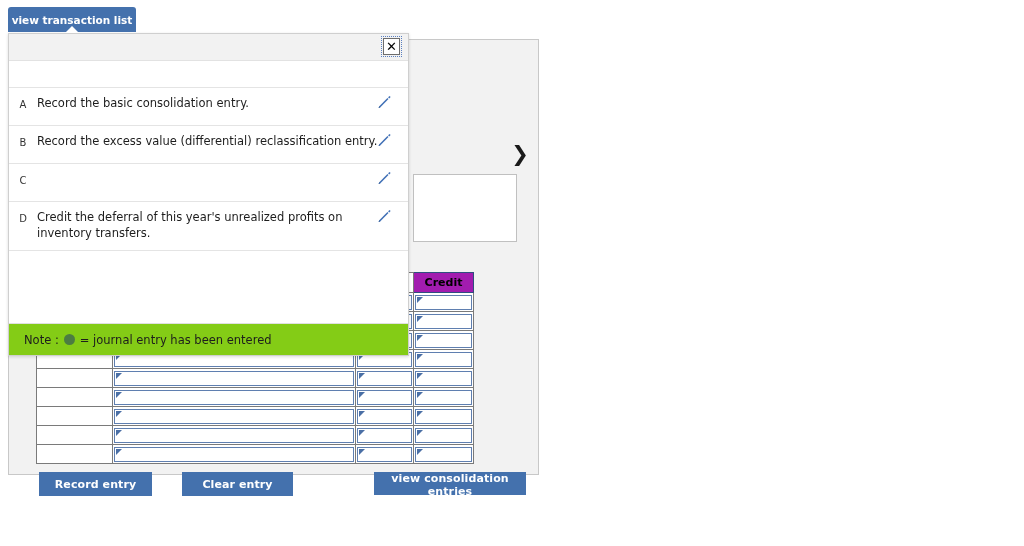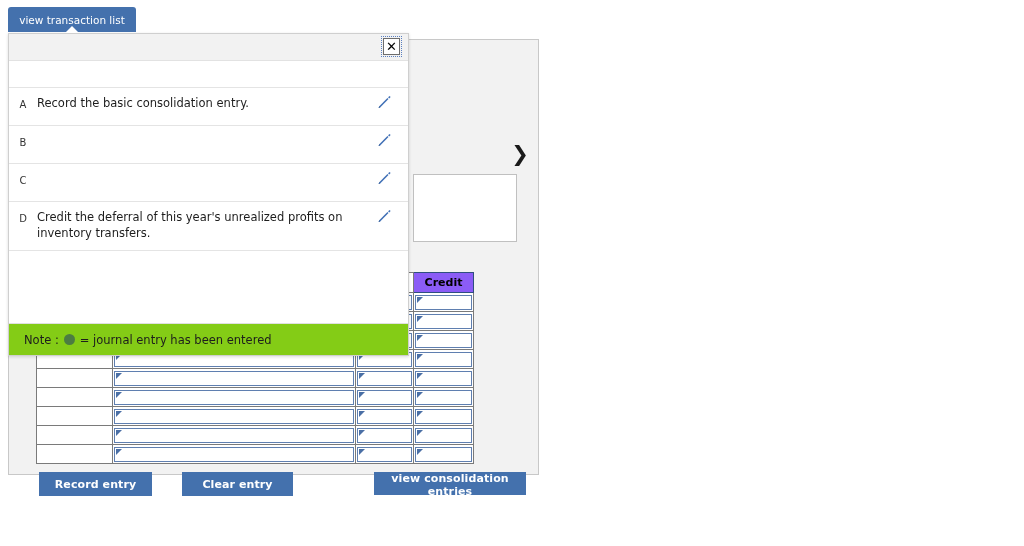--- a/index.html
+++ b/index.html
@@ -71,21 +71,21 @@
     height: 19px;
     background: #ffffff;
     box-sizing: border-box;
   }
   .col-no    { width: 76px; }
   .col-acct  { width: 243px; }
   .col-debit { width: 58px; }
   .col-credit{ width: 60px; }
 
   .je-table th.hdr {
-    background: #8b5cf6;
+    background: #a21caf;
     border: 1px solid #2f4f7f;
     color: #000000;
     font-size: 11px;
     font-weight: bold;
     height: 20px;
     text-align: center;
     font-family: "DejaVu Sans", "Liberation Sans", sans-serif;
   }
 
   .cell-input {
@@ -134,21 +134,21 @@
     position: absolute;
     left: 8px;
     top: 7px;
     width: 128px;
     height: 25px;
     background: #4471ad;
     color: #ffffff;
     border: none;
     border-radius: 3px 3px 0 0;
     font-size: 10.5px;
-    font-weight: normal;
+    font-weight: bold;
     font-family: "DejaVu Sans", "Liberation Sans", sans-serif;
     cursor: pointer;
     z-index: 40;
     padding: 0;
   }
   #btn-viewtx .notch {
     position: absolute;
     left: 50%;
     margin-left: -7px;
     bottom: -1px;
@@ -417,20 +417,21 @@
           <div class="tx-letter">A</div>
           <div class="tx-text">Record the basic consolidation entry.</div>
           <span class="tx-edit"><svg viewBox="0 0 16 16" width="16" height="16">
               <path d="M13.6 1.9 L14.6 2.9 L13.2 4.4 L12.1 3.3 Z" fill="#3f6fb5"></path>
               <path d="M11.4 4.0 L12.5 5.1 L4.4 13.3 L2.6 14.1 L3.3 12.2 Z" fill="#3f6fb5"></path>
               <path d="M2.6 14.1 L3.3 12.2 L4.4 13.3 Z" fill="#2c5490"></path>
             </svg></span>
         </div>
         <div class="tx-row">
           <div class="tx-letter">B</div>
+          <div class="tx-text">Record the excess value (differential) reclassification entry.</div>
           <span class="tx-edit"><svg viewBox="0 0 16 16" width="16" height="16">
               <path d="M13.6 1.9 L14.6 2.9 L13.2 4.4 L12.1 3.3 Z" fill="#3f6fb5"></path>
               <path d="M11.4 4.0 L12.5 5.1 L4.4 13.3 L2.6 14.1 L3.3 12.2 Z" fill="#3f6fb5"></path>
               <path d="M2.6 14.1 L3.3 12.2 L4.4 13.3 Z" fill="#2c5490"></path>
             </svg></span>
         </div>
         <div class="tx-row">
           <div class="tx-letter">C</div>
           <span class="tx-edit"><svg viewBox="0 0 16 16" width="16" height="16">
               <path d="M13.6 1.9 L14.6 2.9 L13.2 4.4 L12.1 3.3 Z" fill="#3f6fb5"></path>

